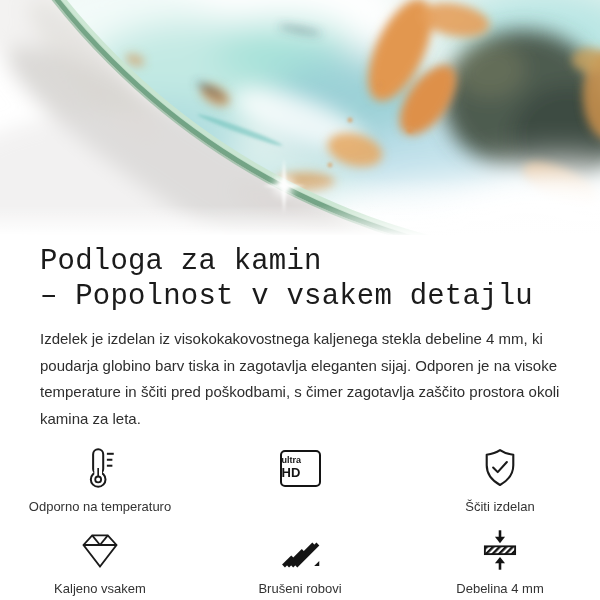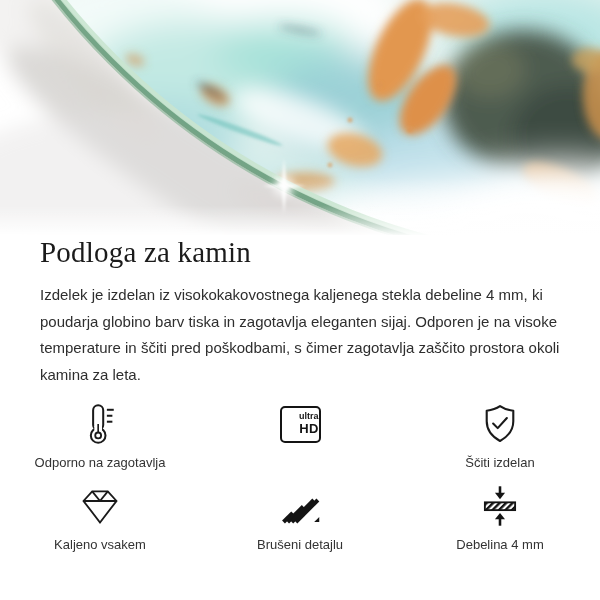--- a/index.html
+++ b/index.html
@@ -9,22 +9,22 @@
     -webkit-font-smoothing:antialiased;
   }
   .page{width:600px;height:600px;position:relative;background:#fff;}
 
   
   .hero{width:600px;height:235px;position:relative;overflow:hidden;}
   .hero svg{display:block;}
 
   
   .title{
-    margin:0 30px 0 40px;
-    font-family:Liberation Serif, serif;
+    margin:9px 30px 0 40px;
+    font-family:Liberation Mono, monospace;
     font-weight:400;
     font-size:29px;
     line-height:35px;
     color:#1b1b1b;
     letter-spacing:.2px;
   }
 
   
   .desc{
     margin:12px 33px 0 40px;
@@ -49,21 +49,21 @@
     margin-top:8px;
     font-size:13px;
     color:#333333;
     line-height:15px;
   }
 
   
   .uhd-box{
     width:37px;height:33px;
     border:2.6px solid #141414;border-radius:5px;
-    display:flex;flex-direction:column;align-items:flex-end;justify-content:center;
+    display:flex;flex-direction:column;align-items:flex-start;justify-content:center;
     color:#141414;
   }
   .uhd-top{font-size:9px;font-weight:700;line-height:9px;letter-spacing:0;}
   .uhd-bottom{font-size:13px;font-weight:700;line-height:15px;letter-spacing:.2px;}
 </style>
 </head>
 <body>
 
 <div class="page">
 
@@ -169,40 +169,40 @@
           <polygon points="274,176 284,184.6 294,196 283,187.2"></polygon>
           <circle cx="284" cy="186" r="4.5"></circle>
         </g>
       </g>
 
       <rect x="0" y="205" width="600" height="30" fill="url(#fadeBottom)"></rect>
     </svg>
   </div>
 
   <h1 class="title"><span>Podloga za kamin</span><br>
-  </h1>
+  <span>– Popolnost v vsakem detajlu</span></h1>
 
   <p class="desc">Izdelek je izdelan iz visokokakovostnega kaljenega stekla debeline 4 mm, ki poudarja globino barv tiska in zagotavlja eleganten sijaj. Odporen je na visoke temperature in ščiti pred poškodbami, s čimer zagotavlja zaščito prostora okoli kamina za leta.</p>
 
   <div class="features">
 
     <div class="feature">
       <div class="icon-wrap">
         <svg width="44" height="44" viewBox="0 0 48 48" fill="none" stroke="#1a1a1a" stroke-width="2.2">
           <rect x="16.5" y="3.5" width="11" height="27" rx="5.5"></rect>
           <circle cx="22" cy="36.5" r="8"></circle>
           <rect x="17.8" y="26" width="8.4" height="6.3" fill="#ffffff" stroke="none"></rect>
           <line x1="22" y1="24" x2="22" y2="33" stroke-width="1.8"></line>
           <circle cx="22" cy="36.5" r="3.2" stroke-width="2"></circle>
           <line x1="31.5" y1="8.5" x2="39" y2="8.5"></line>
           <line x1="31.5" y1="15" x2="37.5" y2="15"></line>
           <line x1="31.5" y1="21.5" x2="37.5" y2="21.5"></line>
         </svg>
       </div>
-      <div class="feature-label">Odporno na zagotavlja</div>
+      <div class="feature-label">Odporno na temperaturo</div>
     </div>
 
     <div class="feature">
       <div class="icon-wrap">
         <div class="uhd-box">
           <span class="uhd-top">ultra</span>
           <span class="uhd-bottom">HD</span>
         </div>
       </div>
     </div>
@@ -232,21 +232,21 @@
     <div class="feature">
       <div class="icon-wrap">
         <svg width="44" height="44" viewBox="0 0 48 48" fill="none" stroke="#141414" stroke-width="4.4">
           <line x1="6" y1="41.5" x2="16" y2="31.5"></line>
           <line x1="10.5" y1="41.5" x2="27.5" y2="24.5"></line>
           <line x1="15" y1="41.5" x2="39" y2="17.5"></line>
           <line x1="19.5" y1="41.5" x2="43.5" y2="17.5"></line>
           <polygon points="39.5,41.5 45,36 45,41.5" fill="#141414" stroke="none"></polygon>
         </svg>
       </div>
-      <div class="feature-label">Brušeni detajlu</div>
+      <div class="feature-label">Brušeni robovi</div>
     </div>
 
     <div class="feature">
       <div class="icon-wrap">
         <svg width="44" height="44" viewBox="0 0 48 48">
           <defs>
             <pattern id="hatch" width="5" height="5" patternUnits="userSpaceOnUse" patternTransform="rotate(45)">
               <rect width="5" height="5" fill="#ffffff"></rect>
               <rect width="2.6" height="5" fill="#141414"></rect>
             </pattern>

